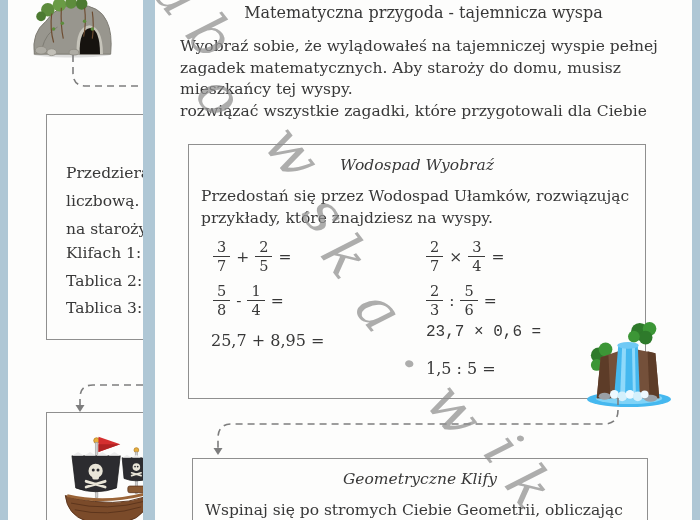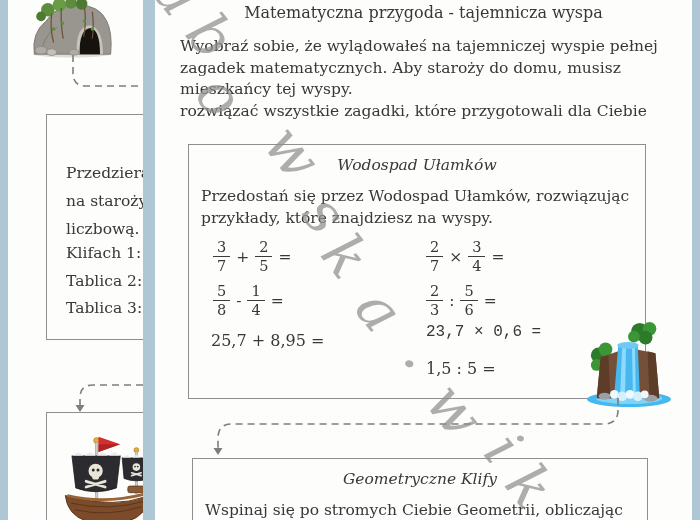--- a/index.html
+++ b/index.html
@@ -71,22 +71,22 @@
       <ellipse cx="47" cy="54" rx="5" ry="3" fill="#aeaca4" stroke="#8b897f" stroke-width="0.8"></ellipse>
     </svg>
 
     <svg class="abs" style="left:55px;top:55px;" width="80" height="40" viewBox="0 0 80 40">
       <path d="M10,0 V18 Q10,31 23,31 H80" fill="none" stroke="#7d7d7d" stroke-width="1.6" stroke-dasharray="7 5"></path>
     </svg>
 
     <div id="side-box1" class="abs">
       <div class="side-para">
         <div>Przedziera</div>
+        <div>liczbową.</div>
         <div>na staroży</div>
-        <div>liczbową.</div>
       </div>
       <div class="side-list">
         <div>Klifach 1:</div>
         <div>Tablica 2:</div>
         <div>Tablica 3:</div>
       </div>
     </div>
 
     <svg class="abs" style="left:65px;top:378px;" width="70" height="36" viewBox="0 0 70 36">
       <path d="M70,7 H20 Q7,7 7,20 V27" fill="none" stroke="#7d7d7d" stroke-width="1.6" stroke-dasharray="7 5"></path>
@@ -128,21 +128,21 @@
     <h1 class="doc-title">Matematyczna przygoda - tajemnicza wyspa</h1>
 
     <div class="intro">
       <div>Wyobraź sobie, że wylądowałeś na tajemniczej wyspie pełnej</div>
       <div>zagadek matematycznych. Aby staroży do domu, musisz</div>
       <div>mieszkańcy tej wyspy.</div>
       <div>rozwiązać wszystkie zagadki, które przygotowali dla Ciebie</div>
     </div>
 
     <div id="wodospad-box" class="task-box">
-      <div class="box-title">Wodospad Ułamków</div>
+      <div class="box-title">Wodospad Wyobraź</div>
       <div class="box-desc">
         <div>Przedostań się przez Wodospad Ułamków, rozwiązując</div>
         <div>przykłady, które znajdziesz na wyspy.</div>
       </div>
 
       <span class="prob" style="left:22px;top:94px;">
         <span class="frac"><span class="fnum">3</span><span class="fden">7</span></span><span class="op">+</span><span class="frac"><span class="fnum">2</span><span class="fden">5</span></span><span class="op">=</span>
       </span>
       <span class="prob" style="left:235px;top:94px;">
         <span class="frac"><span class="fnum">2</span><span class="fden">7</span></span><span class="op">×</span><span class="frac"><span class="fnum">3</span><span class="fden">4</span></span><span class="op">=</span>

